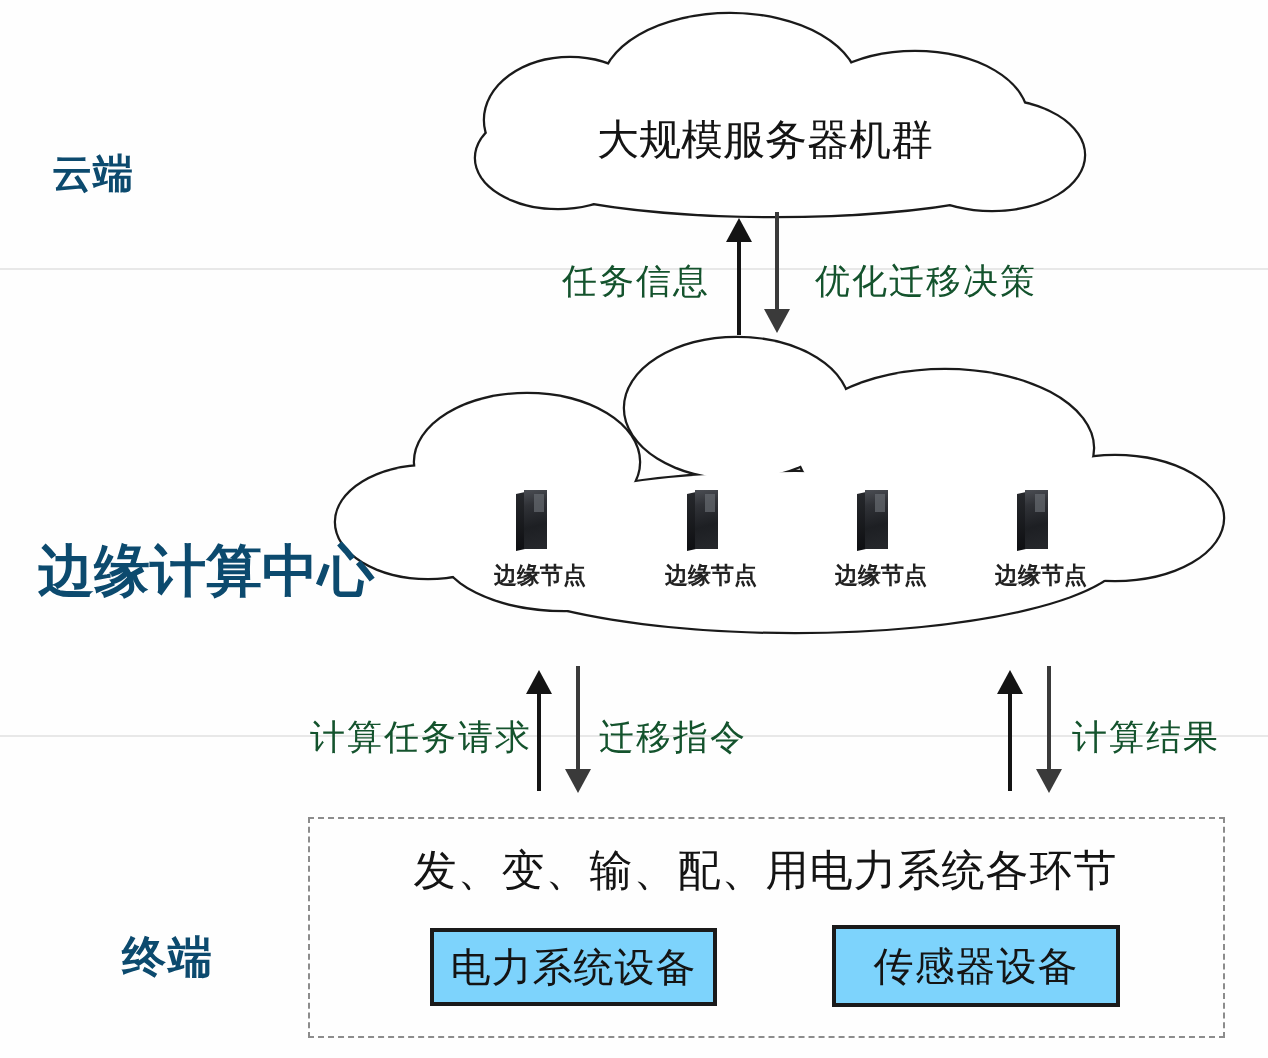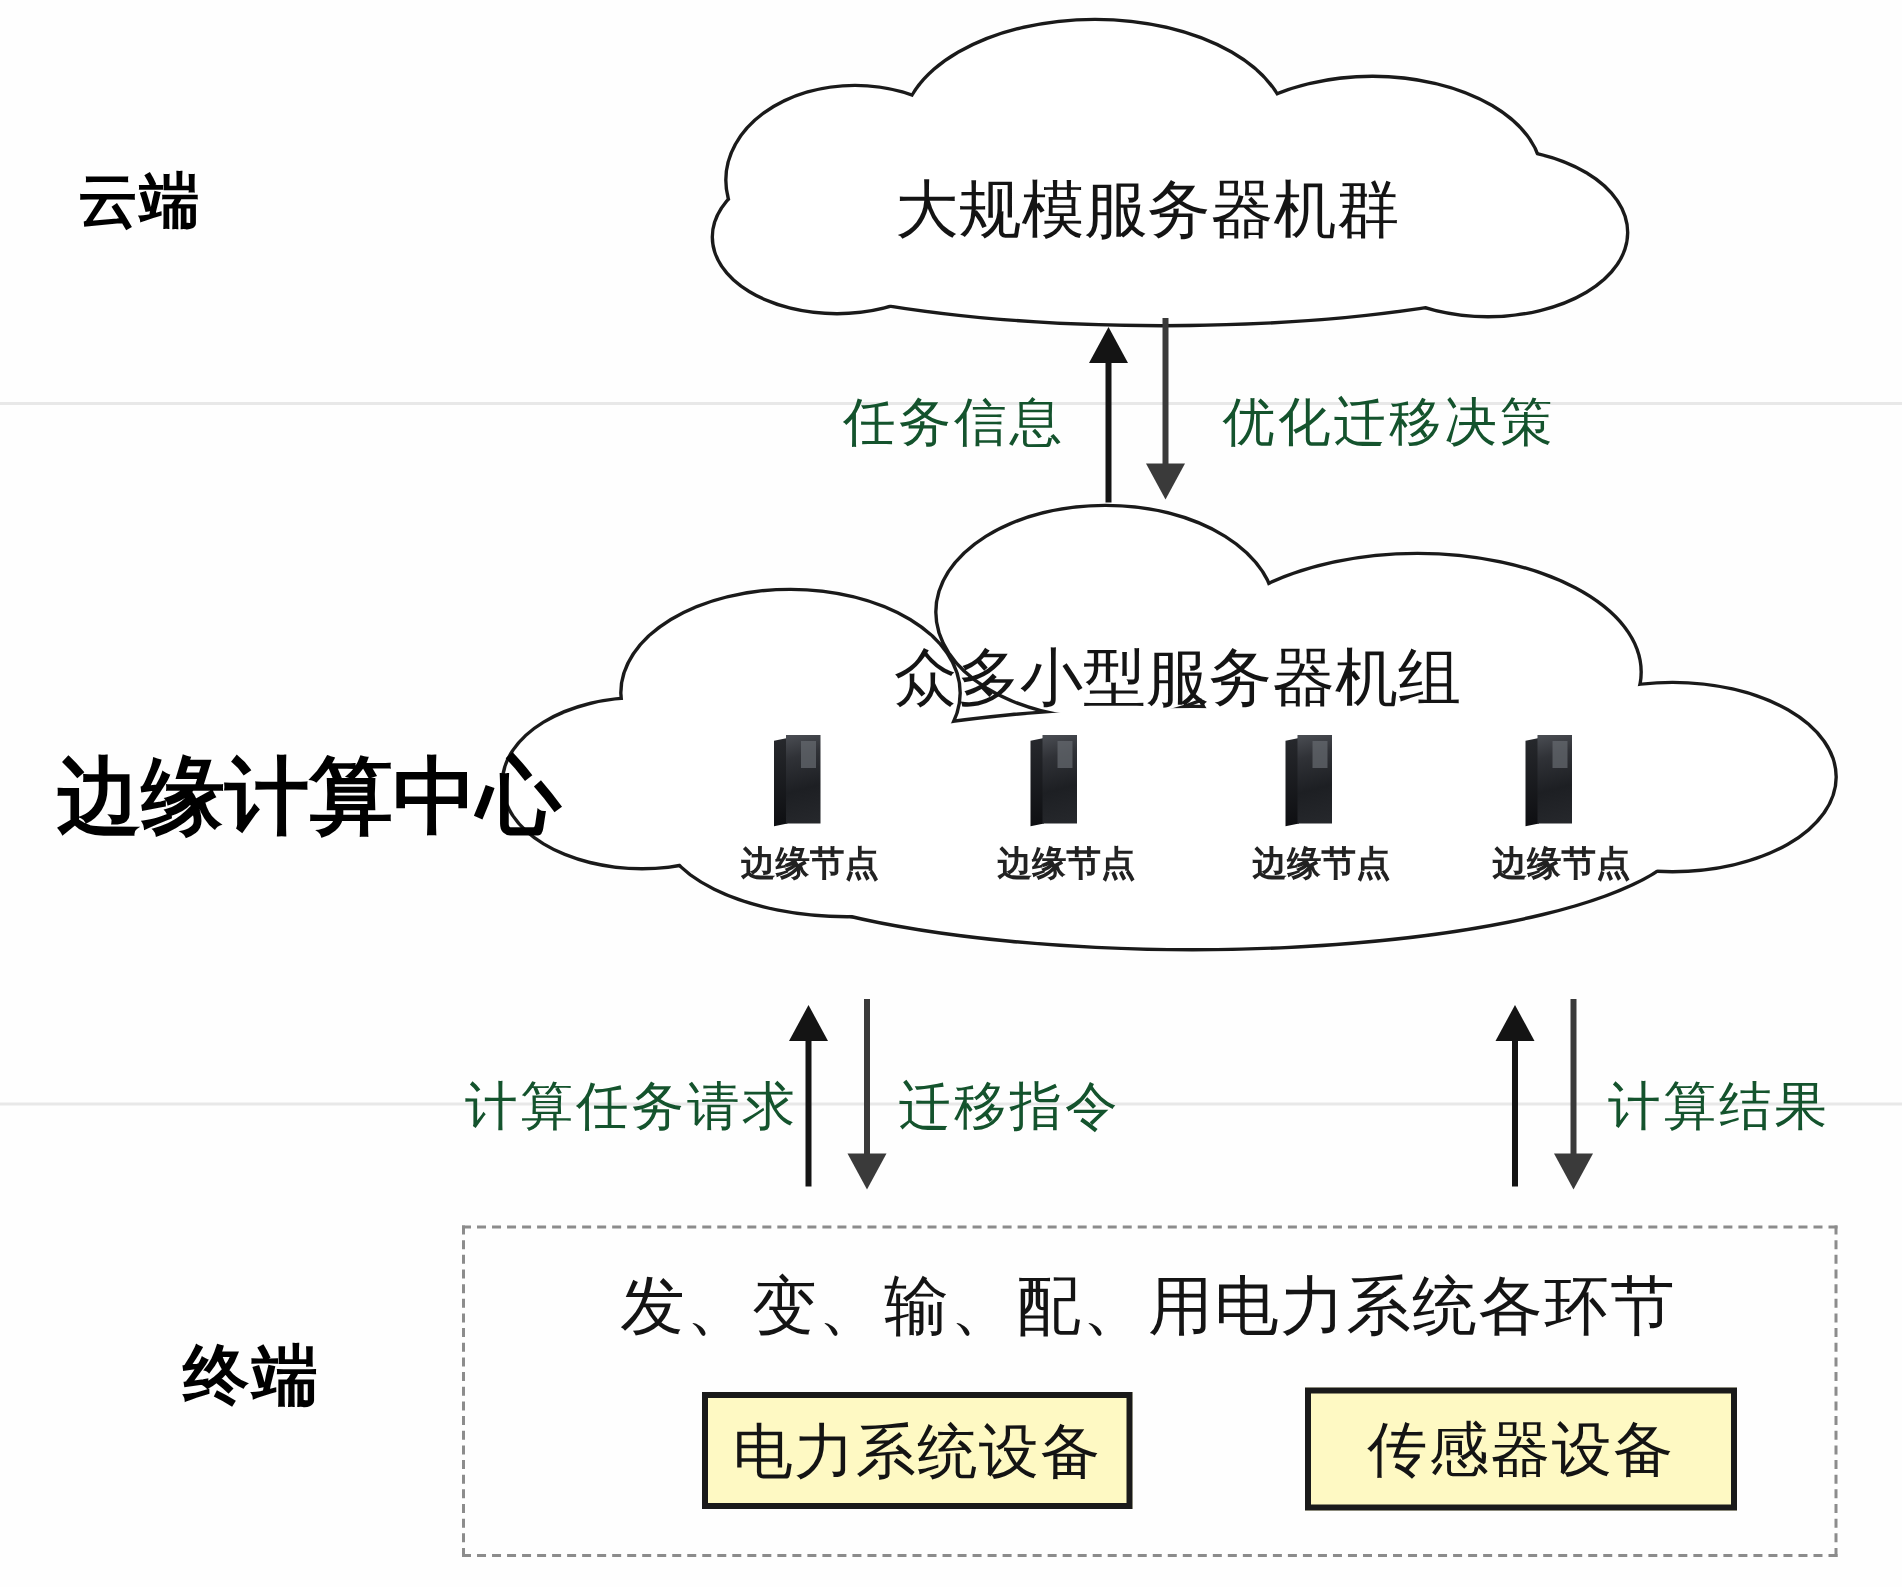--- a/index.html
+++ b/index.html
@@ -1,21 +1,21 @@
 <!DOCTYPE html>
 <html><head>
 <meta charset="utf-8">
 <style>
   html,body{margin:0;padding:0;background:#fff;}
   .stage{position:relative;width:1268px;height:1058px;background:#fefefe;overflow:hidden;
          font-family:"Liberation Sans","DejaVu Sans",sans-serif;color:#1a1a1a;}
   svg.clouds{position:absolute;left:0;top:0;pointer-events:none;}
   .scanline{position:absolute;left:0;width:1268px;height:2px;background:#e8e8e8;}
 
-  .tier-label{position:absolute;font-weight:700;white-space:nowrap;color:#000000;}
+  .tier-label{position:absolute;font-weight:700;white-space:nowrap;color:#0c4a6e;margin-top:40px;}
   .tier-cloud{left:52px;top:106px;font-size:40px;letter-spacing:1px;}
   .tier-edge{left:38px;top:494px;font-size:56px;}
   .tier-terminal{left:122px;top:888px;font-size:44px;letter-spacing:2px;}
 
   .cloud-title{position:absolute;white-space:nowrap;text-align:center;color:#141414;}
   .title-top{left:575px;top:112px;width:380px;font-size:42px;letter-spacing:0px;}
   .title-mid{left:585px;top:424px;width:400px;font-size:42px;}
 
   .flow-label{position:absolute;white-space:nowrap;font-size:35px;letter-spacing:2px;color:#14532d;}
   .fl-task-info{left:562px;top:258px;}
@@ -50,23 +50,23 @@
   .t1{left:516px;top:490px;} .t2{left:687px;top:490px;} .t3{left:857px;top:490px;} .t4{left:1017px;top:490px;}
 
   .node-label{position:absolute;width:130px;text-align:left;font-size:23px;font-weight:700;
               white-space:nowrap;color:#222;top:560px;}
   .nl1{left:494px;} .nl2{left:665px;} .nl3{left:835px;} .nl4{left:995px;}
 
   .terminal-box{position:absolute;left:308px;top:817px;width:913px;height:217px;
                 border:2px dashed #8c8c8c;background:transparent;}
   .terminal-title{position:absolute;left:318px;top:842px;width:895px;text-align:center;
                   white-space:nowrap;font-size:43px;color:#141414;letter-spacing:1px;}
-  .device-box{position:absolute;border:4px solid #1a1a1a;background:#fef9c3;
+  .device-box{position:absolute;border:4px solid #1a1a1a;background:#7dd3fc;
               display:flex;align-items:center;justify-content:center;
-              font-size:40px;white-space:nowrap;color:#141414;letter-spacing:1px;margin-left:38px;}
+              font-size:40px;white-space:nowrap;color:#141414;letter-spacing:1px;}
   .dev-left{left:430px;top:928px;width:279px;height:70px;}
   .dev-right{left:832px;top:925px;width:280px;height:74px;}
 </style>
 </head>
 <body>
 
 <div class="stage">
 
   <div class="scanline" style="top:268px"></div>
   <div class="scanline" style="top:735px"></div>
@@ -108,21 +108,20 @@
       <ellipse cx="795" cy="552" rx="330" ry="80"></ellipse>
       <ellipse cx="565" cy="548" rx="125" ry="62"></ellipse>
     </g>
   </svg>
 
   <div class="tier-label tier-cloud">云端</div>
   <div class="tier-label tier-edge">边缘计算中心</div>
   <div class="tier-label tier-terminal">终端</div>
 
   <div class="cloud-title title-top">大规模服务器机群</div>
-  <div class="cloud-title title-mid">众多小型服务器机组</div>
 
   <div class="arr up a-task-info">
       <div class="head"></div>
       <div class="shaft"></div>
     </div>
   <div class="arr down a-decision">
       <div class="head"></div>
       <div class="shaft"></div>
     </div>
   <div class="flow-label fl-task-info">任务信息</div>

